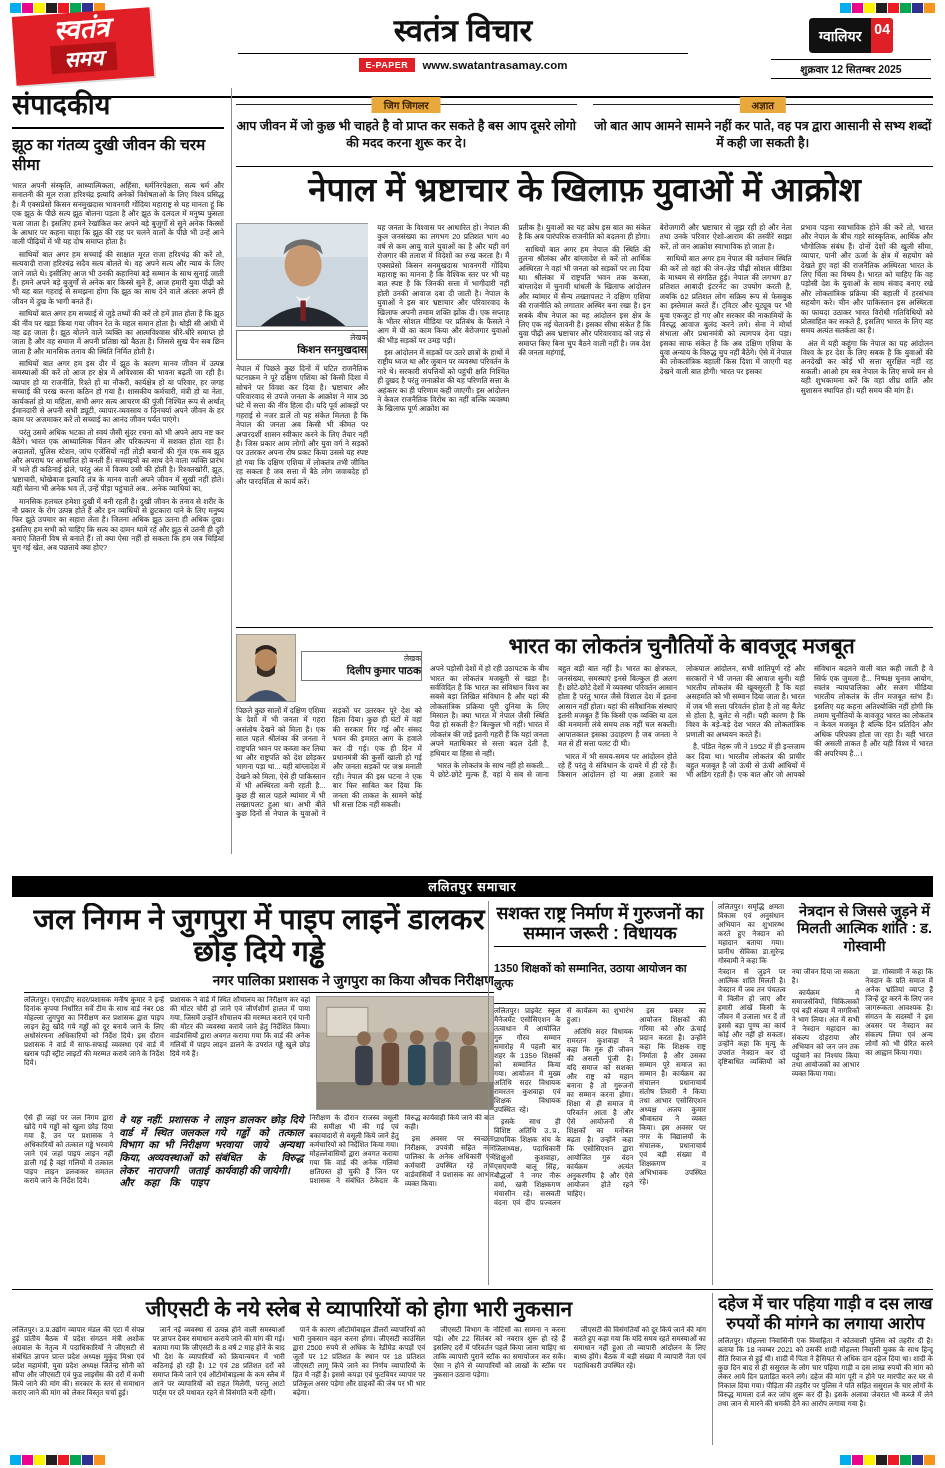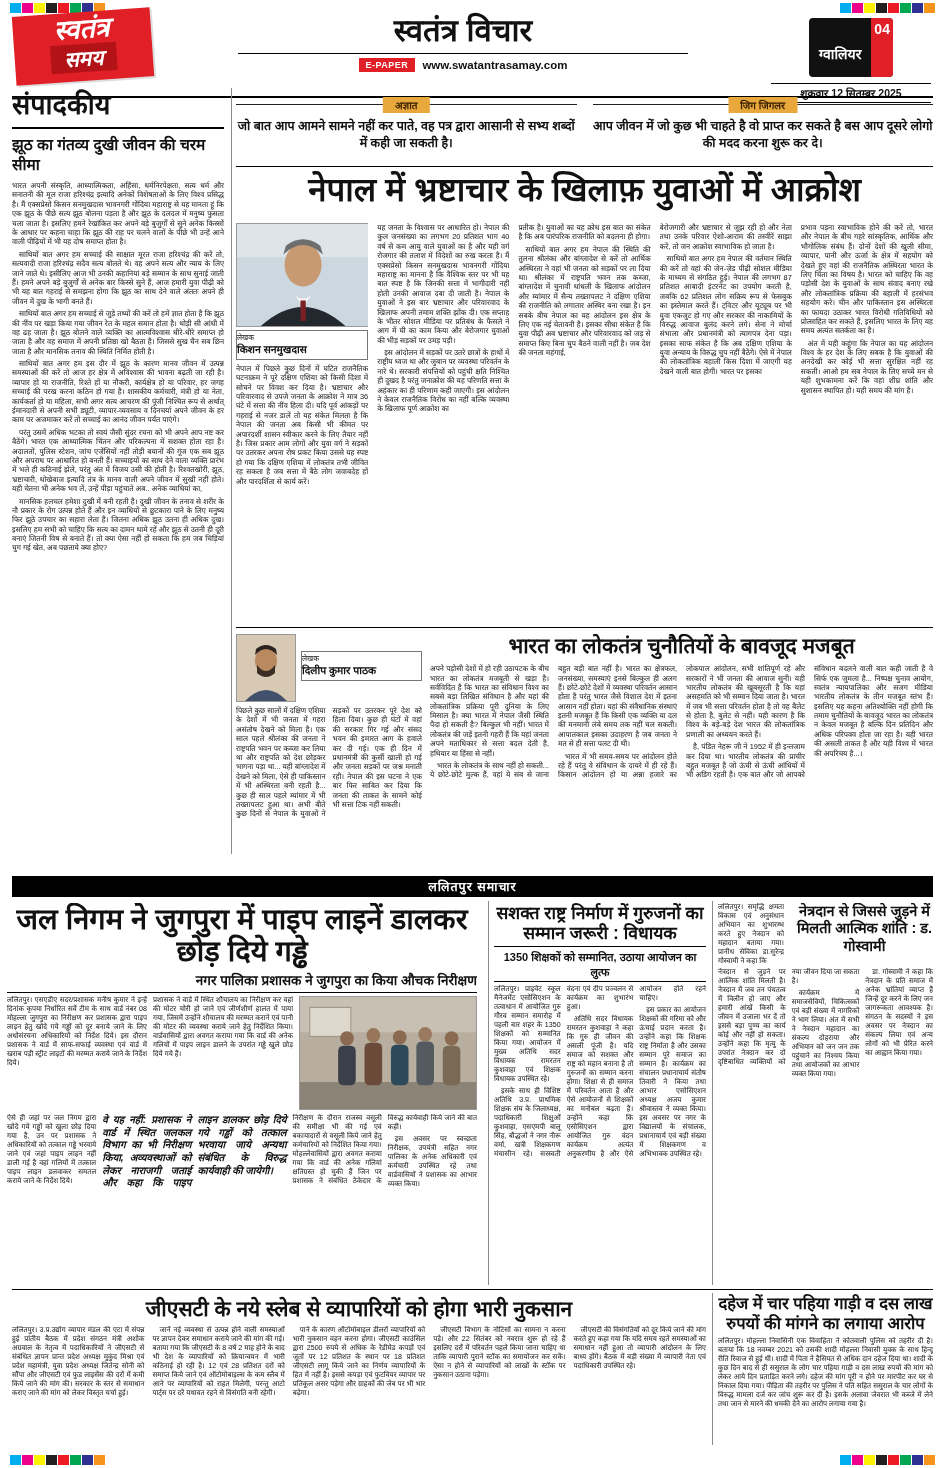--- a/index.html
+++ b/index.html
@@ -14,21 +14,21 @@
   .logo .l1{font-size:27px;font-weight:bold;font-style:italic;line-height:1.05;}
   .logo .l2{font-size:21px;font-weight:bold;font-style:italic;background:#b31217;display:inline-block;padding:0 14px;margin-top:1px;}
   .masthead{position:absolute;left:228px;top:12px;width:470px;text-align:center;}
   .masthead .title{font-size:31px;font-weight:800;line-height:1.1;padding:2px 0 4px;}
   .masthead .rule{border-top:1px solid #000;margin:1px 10px;}
   .epaper-row{display:flex;justify-content:center;align-items:center;gap:7px;margin-top:4px;}
   .epaper-badge{background:#e01f26;color:#fff;font-size:9px;font-weight:bold;padding:2px 7px;letter-spacing:.5px;}
   .site-url{font-size:11.5px;font-weight:bold;}
   .hdr-right{position:absolute;right:14px;top:18px;width:160px;text-align:center;}
   .edition-pill{display:inline-flex;background:#111;color:#fff;font-weight:bold;font-size:14px;border-radius:4px;overflow:hidden;}
-  .edition-pill .ed{padding:14px 10px;margin-top:12px;}
+  .edition-pill .ed{padding:8px 10px;}
   .edition-pill .pg{background:#e01f26;padding:3px 3px;}
   .hdr-date{margin-top:6px;font-size:10.5px;font-weight:bold;border-top:1px solid #000;border-bottom:1px solid #000;padding:2px 0;}
   .header-rule{position:absolute;left:12px;right:12px;top:96px;border-top:2px solid #000;}
   
   .flow p.para{margin:0 0 3px;text-align:justify;}
   .flow p.para + p.para{text-indent:7px;}
   .small-body{font-size:7.4px;line-height:1.27;}
   .tiny-body{font-size:7.1px;line-height:1.27;}
   
   .editorial{position:absolute;left:12px;top:88px;width:212px;height:766px;padding-right:7px;border-right:1px solid #8a8a8a;overflow:hidden;}
@@ -41,51 +41,51 @@
                font-weight:bold;font-size:10px;padding:1px 12px;white-space:nowrap;}
   .quote-text{font-size:12.5px;font-weight:bold;line-height:1.35;}
   
   .main-headline{position:absolute;left:236px;top:172px;width:697px;text-align:center;
                  font-size:33px;font-weight:800;line-height:1.1;}
   .main-body{position:absolute;left:236px;top:223px;width:697px;height:398px;display:flex;gap:9px;overflow:hidden;}
   .mcol{flex:1;overflow:hidden;}
   .photo{border:1px solid #999;}
   .photo svg{display:block;width:100%;height:100%;}
   .photo-main{width:100%;height:102px;margin-bottom:3px;}
-  .author-box{border:1px solid #777;text-align:left;padding:2px 0 3px;margin-bottom:4px;}
+  .author-box{border:1px solid #777;text-align:right;padding:2px 0 3px;margin-bottom:4px;}
   .author-label{font-size:7.5px;}
   .author-name{font-size:10.5px;font-weight:bold;}
   
   .dem{position:absolute;left:236px;top:627px;width:697px;height:243px;border-top:1px solid #000;padding-top:6px;display:flex;gap:8px;overflow:hidden;}
   .dem-left{width:186px;flex:none;}
   .dem-left-top{display:flex;gap:5px;margin-bottom:4px;}
   .photo-dem{width:58px;height:66px;flex:none;}
   .dem-author{flex:1;align-self:center;}
   .dem-left-text{column-count:2;column-gap:7px;height:160px;overflow:hidden;}
   .dem-right{flex:1;overflow:hidden;}
   .dem-headline{font-size:21px;font-weight:800;text-align:center;margin:0 0 6px;line-height:1.15;}
   .dem-body{column-count:4;column-gap:9px;height:198px;overflow:hidden;}
   
   .section-bar{position:absolute;left:12px;top:876px;width:921px;height:21px;background:#000;color:#fff;
                display:flex;align-items:center;justify-content:center;font-size:12.5px;font-weight:bold;letter-spacing:1px;}
   
-  .jal{position:absolute;left:7px;top:903px;width:470px;height:382px;overflow:hidden;}
+  .jal{position:absolute;left:24px;top:903px;width:470px;height:382px;overflow:hidden;}
   .jal-headline{font-size:29px;font-weight:800;text-align:center;line-height:1.12;}
   .jal-subhead{font-size:13.5px;font-weight:bold;text-align:right;margin:3px 0 2px;border-bottom:1px solid #000;padding-bottom:3px;}
   .jal-row{display:flex;gap:6px;margin-top:3px;}
   .jal-col{width:140px;flex:none;height:112px;overflow:hidden;}
   .photo-news{flex:1;height:112px;}
   .jal-bottom{margin-top:4px;column-count:5;column-gap:6px;height:166px;overflow:hidden;}
   .note{font-size:10px;font-weight:bold;font-style:italic;margin:0 0 3px;text-align:justify;}
   .vline{position:absolute;border-left:1px solid #8a8a8a;}
   .hline{position:absolute;left:12px;width:921px;border-top:1.5px solid #000;}
   .teachers{position:absolute;left:494px;top:903px;width:212px;height:382px;overflow:hidden;}
   .t-headline{font-size:17.5px;font-weight:800;text-align:center;line-height:1.15;}
-  .t-subhead{font-size:11px;font-weight:bold;text-align:center;margin:3px 0;border-top:1px solid #000;border-bottom:1px solid #000;padding:2px 0;}
-  .t-body{column-count:3;column-gap:6px;height:296px;overflow:hidden;}
+  .t-subhead{font-size:11px;font-weight:bold;margin:3px 0;border-top:1px solid #000;border-bottom:1px solid #000;padding:13px 0;}
+  .t-body{column-count:3;column-gap:6px;height:296px;overflow:hidden;font-family:Liberation Mono, monospace;}
   .eye{position:absolute;left:718px;top:903px;width:215px;height:382px;overflow:hidden;}
   .eye-top{display:flex;gap:12px;height:62px;margin-bottom:3px;}
   .eye-intro{width:66px;flex:none;overflow:hidden;}
   .eye-headline{flex:1;font-size:14.5px;font-weight:800;text-align:center;line-height:1.2;align-self:flex-start;}
   .eye-body{column-count:3;column-gap:6px;height:312px;overflow:hidden;}
   
   .gst{position:absolute;left:12px;top:1294px;width:694px;height:152px;overflow:hidden;}
   .gst-headline{font-size:21px;font-weight:800;text-align:center;margin-bottom:4px;}
   .gst-body{column-count:5;column-gap:8px;height:120px;overflow:hidden;}
   .dowry{position:absolute;left:718px;top:1294px;width:215px;height:152px;overflow:hidden;}
@@ -170,26 +170,26 @@
         <p class="para">साथियों बात अगर हम सच्चाई की साक्षात मूरत राजा हरिश्चंद्र की करें तो, सत्यवादी राजा हरिश्चंद्र सदैव सत्य बोलते थे। वह अपने सत्य और न्याय के लिए जाने जाते थे। इसीलिए आज भी उनकी कहानियां बड़े सम्मान के साथ सुनाई जाती हैं। हमने अपने बड़े बुजुर्गों से अनेक बार किस्से सुने हैं, आज हमारी युवा पीढ़ी को भी यह बात गहराई से समझना होगा कि झूठ का साथ देने वाले अंततः अपने ही जीवन में दुख के भागी बनते हैं।</p>
         <p class="para">साथियों बात अगर हम सच्चाई से जुड़े तथ्यों की करें तो हमें ज्ञात होता है कि झूठ की नींव पर खड़ा किया गया जीवन रेत के महल समान होता है। थोड़ी सी आंधी में वह ढह जाता है। झूठ बोलने वाले व्यक्ति का आत्मविश्वास धीरे-धीरे समाप्त हो जाता है और वह समाज में अपनी प्रतिष्ठा खो बैठता है। जिससे सुख चैन सब छिन जाता है और मानसिक तनाव की स्थिति निर्मित होती है।</p>
         <p class="para">साथियों बात अगर हम इस दौर में झूठ के कारण मानव जीवन में उत्पन्न समस्याओं की करें तो आज हर क्षेत्र में अविश्वास की भावना बढ़ती जा रही है। व्यापार हो या राजनीति, रिश्ते हों या नौकरी, कार्यक्षेत्र हो या परिवार, हर जगह सच्चाई की परख करना कठिन हो गया है। शासकीय कर्मचारी, मंत्री हो या नेता, कार्यकर्ता हो या महिला, सभी अगर सत्य आचरण की पूंजी निश्चित रूप से अर्थात् ईमानदारी से अपनी सभी ड्यूटी, व्यापार-व्यवसाय व दिनचर्या अपने जीवन के हर काम पर अजमाकर करें तो सच्चाई का आनंद जीवन पर्यंत पाएंगे।</p>
         <p class="para">परंतु उसमें अधिक भटका तो स्वयं जैसी सुंदर रचना को भी अपने आप नष्ट कर बैठेंगे। भारत एक आध्यात्मिक चिंतन और परिकल्पना में सशक्त होता रहा है। अदालतों, पुलिस स्टेशन, जांच एजेंसियों नहीं तोड़ी बयानों की गूंज एक सब झूठ और अपराध पर आधारित हो बनती हैं। सच्चाइयों का साथ देने वाला व्यक्ति प्रारंभ में भले ही कठिनाई झेले, परंतु अंत में विजय उसी की होती है। रिश्वतखोरी, झूठ, भ्रष्टाचारी, धोखेबाज इत्यादि तंत्र के मानव वाली अपने जीवन में सुखी नहीं होते। यही चेतना भी अनेक भव लें, उन्हें पीड़ा पहुंचाते अब.. अनेक व्याधियां का,</p>
         <p class="para">मानसिक हलचल हमेशा दुखी में बनी रहती है। दुखी जीवन के तनाव से शरीर के नौ प्रकार के रोग उत्पन्न होते हैं और इन व्याधियों से छुटकारा पाने के लिए मनुष्य फिर झूठे उपचार का सहारा लेता है। जितना अधिक झूठ उतना ही अधिक दुख। इसलिए हम सभी को चाहिए कि सत्य का दामन थामे रहें और झूठ से उतनी ही दूरी बनाएं जितनी विष से बनाते हैं। तो क्या ऐसा नहीं हो सकता कि हम जब चिड़ियां चुग गई खेत, अब पछताये क्या होए?</p>
       </div>
   </div>
 
   <div class="quotes">
     <div class="quote">
+      <span class="quote-label">जिग जिगलर</span>
+      <div class="quote-text">आप जीवन में जो कुछ भी चाहते है वो प्राप्त कर सकते है बस आप दूसरे लोगो की मदद करना शुरू कर दे।</div>
+    </div>
+    <div class="quote">
       <span class="quote-label">अज्ञात</span>
       <div class="quote-text">जो बात आप आमने सामने नहीं कर पाते, वह पत्र द्वारा आसानी से सभ्य शब्दों में कही जा सकती है।</div>
-    </div>
-    <div class="quote">
-      <span class="quote-label">जिग जिगलर</span>
-      <div class="quote-text">आप जीवन में जो कुछ भी चाहते है वो प्राप्त कर सकते है बस आप दूसरे लोगो की मदद करना शुरू कर दे।</div>
     </div>
   </div>
 
   <div class="main-headline">नेपाल में भ्रष्टाचार के खिलाफ़ युवाओं में आक्रोश</div>
 
   <div class="main-body small-body">
     <div class="mcol">
       <div class="photo photo-main">
         <svg viewBox="0 0 100 80" preserveAspectRatio="none" aria-hidden="true">
           <rect width="100" height="80" fill="#cdd7df"></rect>

